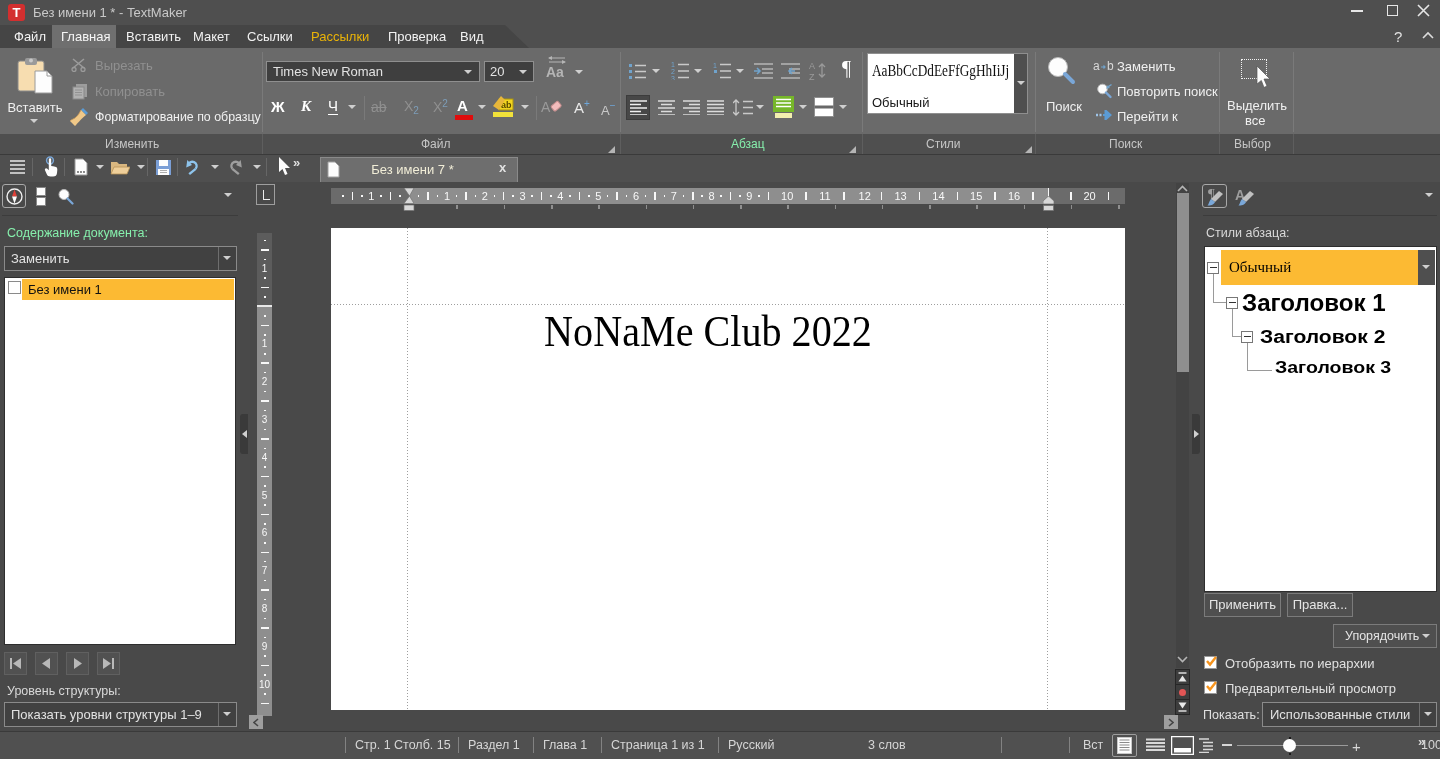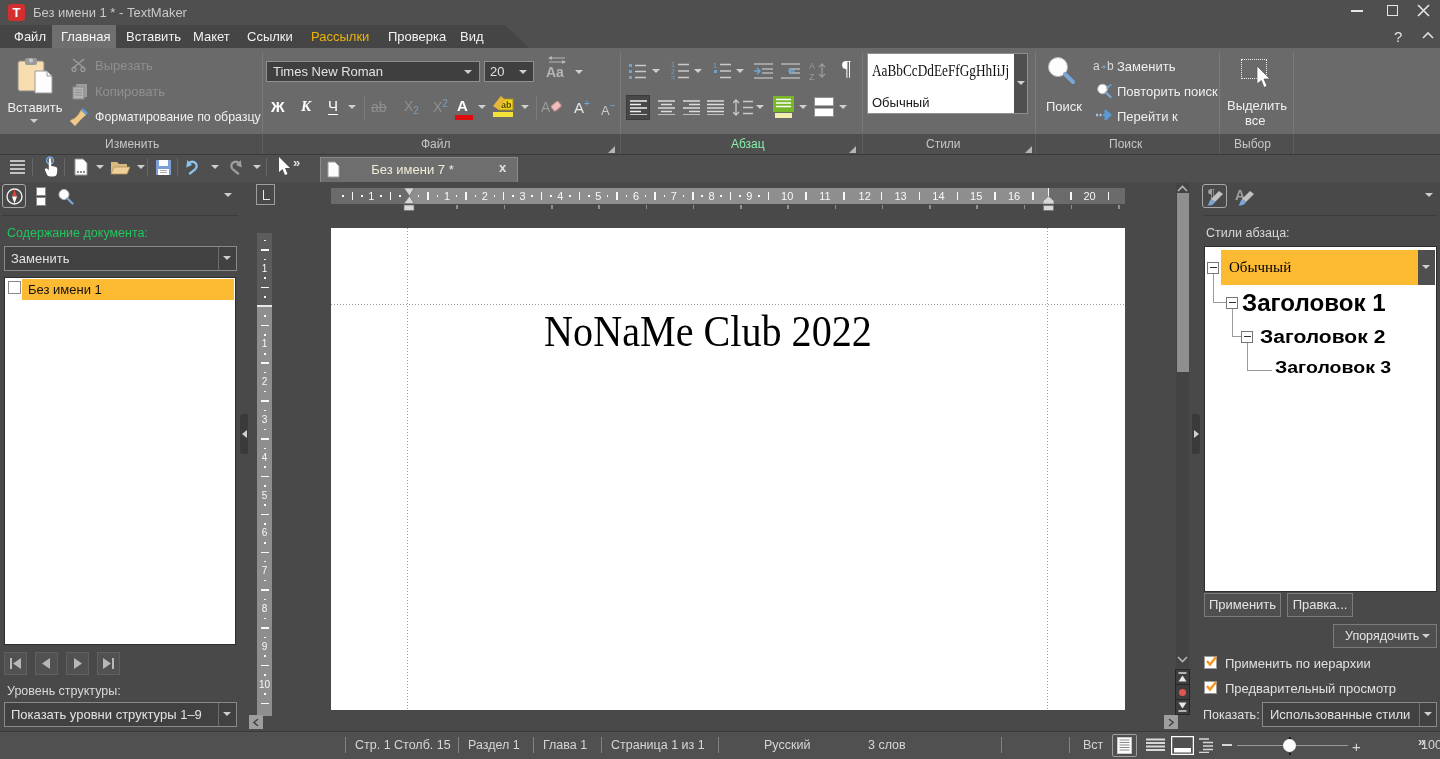--- a/index.html
+++ b/index.html
@@ -318,21 +318,21 @@
 <svg class="abs" style="left:36px;top:187px;" width="10" height="19" viewBox="0 0 10 19">
  <rect x="0.5" y="0.5" width="9" height="8" fill="#fdfdfd" stroke="#888"></rect>
  <rect x="0.5" y="10.5" width="9" height="8" fill="#fdfdfd" stroke="#888"></rect>
 </svg>
 <svg class="abs" style="left:57px;top:188px;" width="17" height="17" viewBox="0 0 17 17">
  <circle cx="7" cy="6.5" r="5" fill="#fdfdfd" stroke="#b8b8b8"></circle>
  <path d="M10.5 10.5 L15.5 15.5" stroke="#7aa7d8" stroke-width="2.2" stroke-linecap="round"></path>
 </svg>
 <div class="abs dd" style="left:224px;top:193px;"></div>
 <div class="abs" style="left:2px;top:215px;width:236px;height:1px;background:#3c3c3c;"></div>
-<div class="abs txt" style="left:7px;top:226px;color:#22c55e;font-size:12.5px;">Содержание документа:</div>
+<div class="abs txt" style="left:7px;top:226px;color:#86efac;font-size:12.5px;">Содержание документа:</div>
 
 <div class="abs combo" style="left:4px;top:246px;width:233px;height:25px;background:#414141;border-color:#8a8a8a;"></div>
 <div class="abs txt" style="left:11px;top:251px;">Заменить</div>
 <div class="abs" style="left:218px;top:247px;width:1px;height:23px;background:#6e6e6e;"></div>
 <div class="abs dd" style="left:223px;top:256px;"></div>
 
 <div class="abs" style="left:4px;top:277px;width:232px;height:368px;background:#ffffff;border:1px solid #2e2e2e;box-sizing:border-box;"></div>
 <div class="abs" style="left:22px;top:279px;width:212px;height:21px;background:#fcba33;"></div>
 <div class="abs" style="left:8px;top:281px;width:13px;height:13px;background:#fff;border:1px solid #8a8a8a;box-sizing:border-box;"></div>
 <div class="abs" style="left:28px;top:282px;color:#111;font-size:13px;white-space:nowrap;">Без имени 1</div>
@@ -592,21 +592,21 @@
 
 <div class="abs" style="left:1204px;top:593px;width:77px;height:24px;background:#4f4f4f;border:1px solid #7b7b7b;box-sizing:border-box;color:#e4e4e4;font-size:13px;text-align:center;line-height:22px;">Применить</div>
 <div class="abs" style="left:1287px;top:593px;width:66px;height:24px;background:#4f4f4f;border:1px solid #7b7b7b;box-sizing:border-box;color:#e4e4e4;font-size:13px;text-align:center;line-height:22px;">Правка...</div>
 <div class="abs" style="left:1333px;top:624px;width:104px;height:24px;background:#4f4f4f;border:1px solid #7b7b7b;box-sizing:border-box;color:#e4e4e4;font-size:12.5px;line-height:22px;"><span style="margin-left:11px;">Упорядочить</span></div>
 <div class="abs dd" style="left:1422px;top:634px;"></div>
 
 <div class="abs" style="left:1204px;top:656px;width:13px;height:13px;background:#fff;border:1px solid #999;box-sizing:border-box;"></div>
 <svg class="abs" style="left:1205px;top:655px;" width="13" height="13" viewBox="0 0 13 13">
         <path d="M2 6 L5 9.5 L11 2" stroke="#f7941d" stroke-width="2.4" fill="none"></path>
       </svg>
-<div class="abs txt" style="left:1225px;top:656px;color:#e0e0e0;">Применить по иерархии</div>
+<div class="abs txt" style="left:1225px;top:656px;color:#e0e0e0;">Отобразить по иерархии</div>
 <div class="abs" style="left:1204px;top:681px;width:13px;height:13px;background:#fff;border:1px solid #999;box-sizing:border-box;"></div>
 <svg class="abs" style="left:1205px;top:680px;" width="13" height="13" viewBox="0 0 13 13">
         <path d="M2 6 L5 9.5 L11 2" stroke="#f7941d" stroke-width="2.4" fill="none"></path>
       </svg>
 <div class="abs txt" style="left:1225px;top:681px;color:#e0e0e0;">Предварительный просмотр</div>
 
 <div class="abs txt" style="left:1203px;top:708px;color:#e0e0e0;font-size:12.5px;">Показать:</div>
 <div class="abs combo" style="left:1262px;top:702px;width:175px;height:25px;background:#414141;border-color:#8a8a8a;"></div>
 <div class="abs txt" style="left:1270px;top:707px;">Использованные стили</div>
 <div class="abs" style="left:1419px;top:703px;width:1px;height:23px;background:#6e6e6e;"></div>
@@ -619,21 +619,21 @@
 <div class="abs" style="left:458px;top:737px;width:1px;height:16px;background:#828282;"></div>
 <div class="abs" style="left:533px;top:737px;width:1px;height:16px;background:#828282;"></div>
 <div class="abs" style="left:601px;top:737px;width:1px;height:16px;background:#828282;"></div>
 <div class="abs" style="left:718px;top:737px;width:1px;height:16px;background:#828282;"></div>
 <div class="abs" style="left:1001px;top:737px;width:1px;height:16px;background:#828282;"></div>
 <div class="abs" style="left:1069px;top:737px;width:1px;height:16px;background:#828282;"></div>
 <div class="abs txt" style="left:355px;top:738px;color:#d6d6d6;font-size:12.5px;">Стр. 1 Столб. 15</div>
 <div class="abs txt" style="left:468px;top:738px;color:#d6d6d6;font-size:12.5px;">Раздел 1</div>
 <div class="abs txt" style="left:543px;top:738px;color:#d6d6d6;font-size:12.5px;">Глава 1</div>
 <div class="abs txt" style="left:611px;top:738px;color:#d6d6d6;font-size:12.5px;">Страница 1 из 1</div>
-<div class="abs txt" style="left:728px;top:738px;color:#d6d6d6;font-size:12.5px;margin-left:36px;">Русский</div>
+<div class="abs txt" style="left:728px;top:738px;color:#d6d6d6;font-size:12.5px;">Русский</div>
 <div class="abs txt" style="left:868px;top:738px;color:#d6d6d6;font-size:12.5px;">3 слов</div>
 <div class="abs txt" style="left:1083px;top:738px;color:#d6d6d6;font-size:12.5px;">Вст</div>
 
 <div class="abs" style="left:1112px;top:734px;width:25px;height:23px;border:1px solid #9e9e9e;border-radius:2px;box-sizing:border-box;"></div>
 <svg class="abs" style="left:1117px;top:737px;" width="15" height="17" viewBox="0 0 15 17">
  <rect x="0.5" y="0.5" width="14" height="16" fill="#fdfdfd" stroke="#c8c8c8"></rect>
  <path d="M2.5 3 H12.5 M2.5 5.5 H12.5 M2.5 8 H12.5 M2.5 10.5 H12.5 M2.5 13 H12.5" stroke="#8a8a8a" stroke-width="1.2"></path>
 </svg>
 <svg class="abs" style="left:1146px;top:738px;" width="19" height="15" viewBox="0 0 19 15">
  <path d="M0 1.5 H19 M0 5 H19 M0 8.5 H19 M0 12 H19" stroke="#d8d8d8" stroke-width="1.8"></path>

